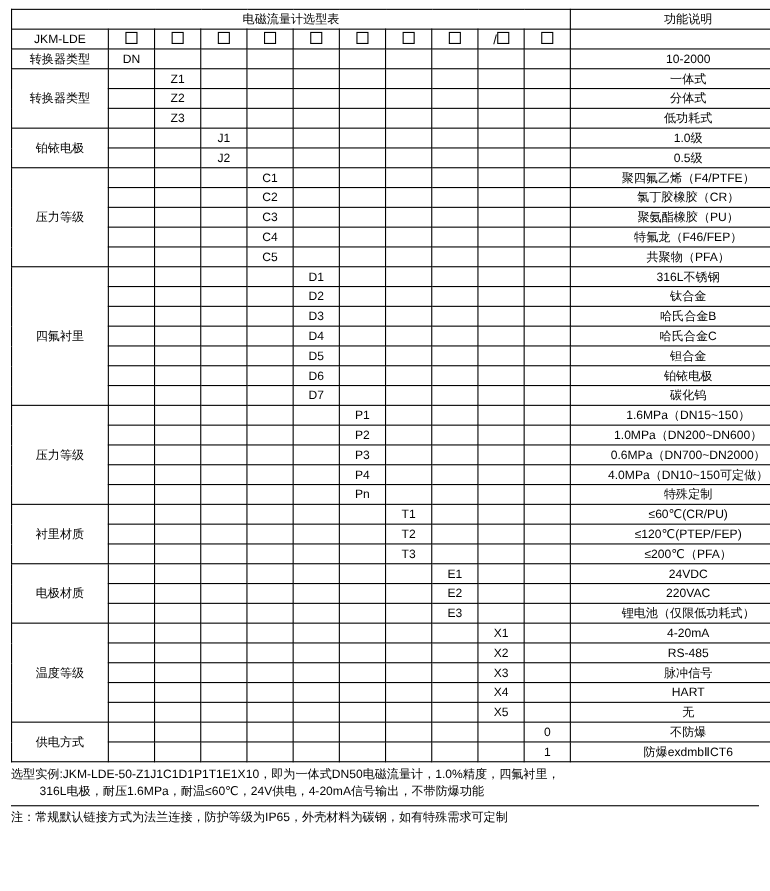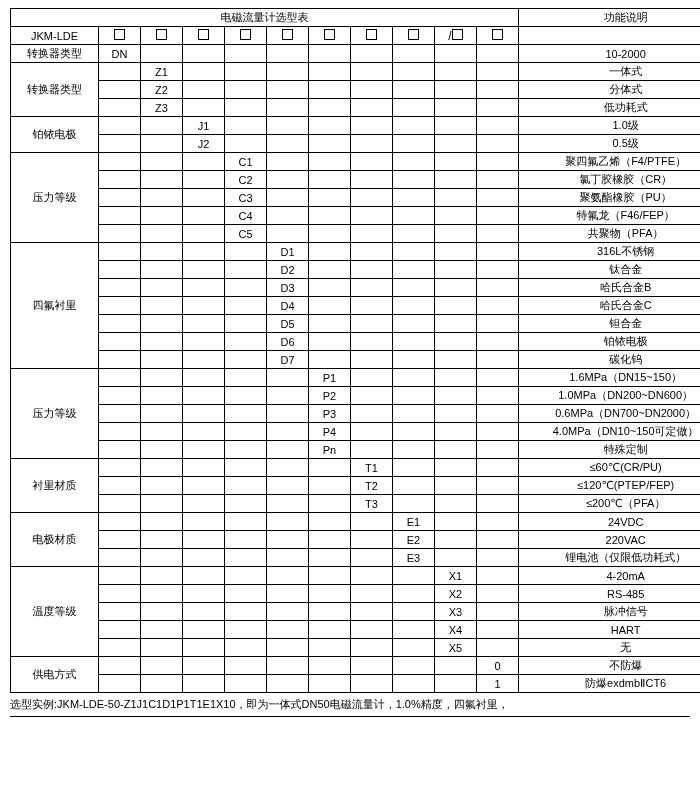--- a/index.html
+++ b/index.html
@@ -535,15 +535,17 @@
           <td class="blank"></td>
           <td class="blank"></td>
           <td class="code">1</td>
           <td class="desc">防爆exdmbⅡCT6</td>
         </tr>
       </tbody>
   </table>
 
   <div class="notes">
     <div class="line">选型实例:JKM-LDE-50-Z1J1C1D1P1T1E1X10，即为一体式DN50电磁流量计，1.0%精度，四氟衬里，</div>
+    <div class="line indent">316L电极，耐压1.6MPa，耐温≤60℃，24V供电，4-20mA信号输出，不带防爆功能</div>
     <hr class="hr">
+    <div class="line">注：常规默认链接方式为法兰连接，防护等级为IP65，外壳材料为碳钢，如有特殊需求可定制</div>
   </div>
 </div>
 
 </body></html>

